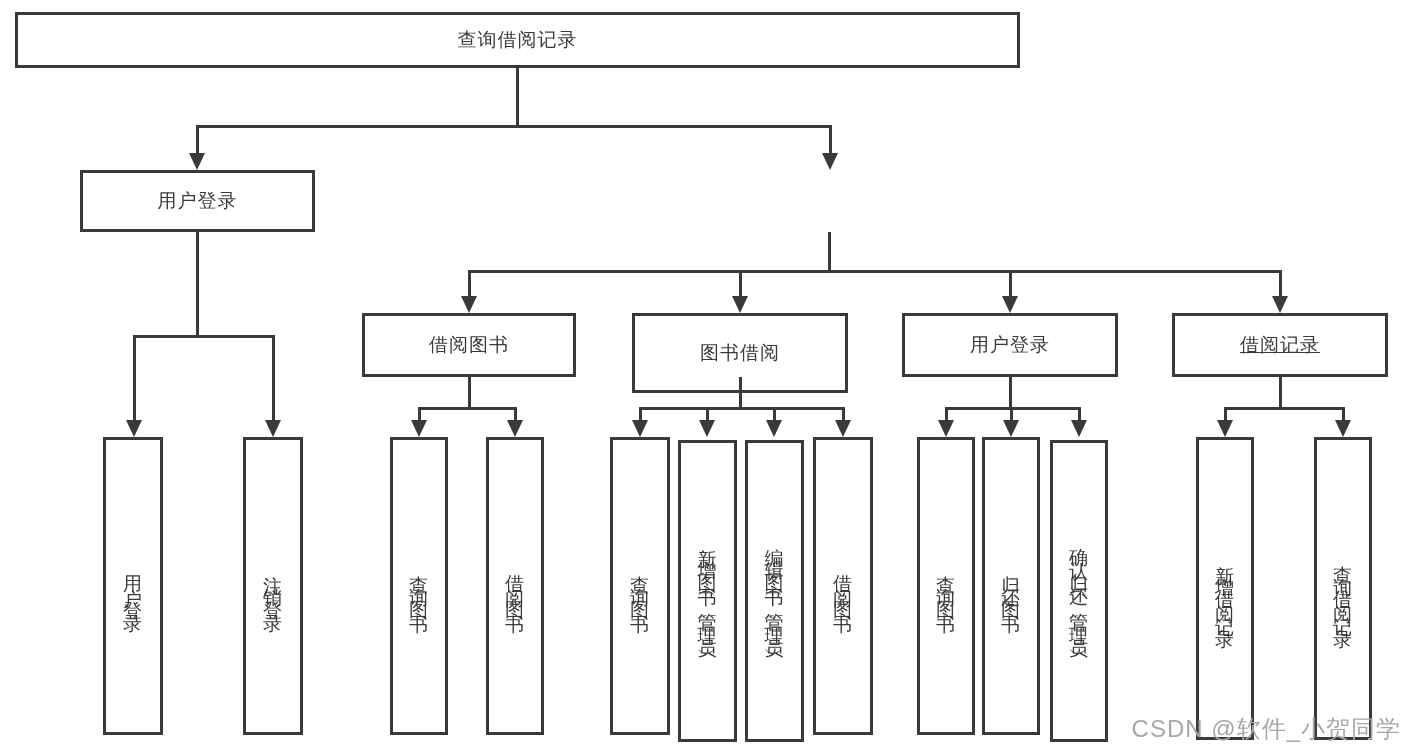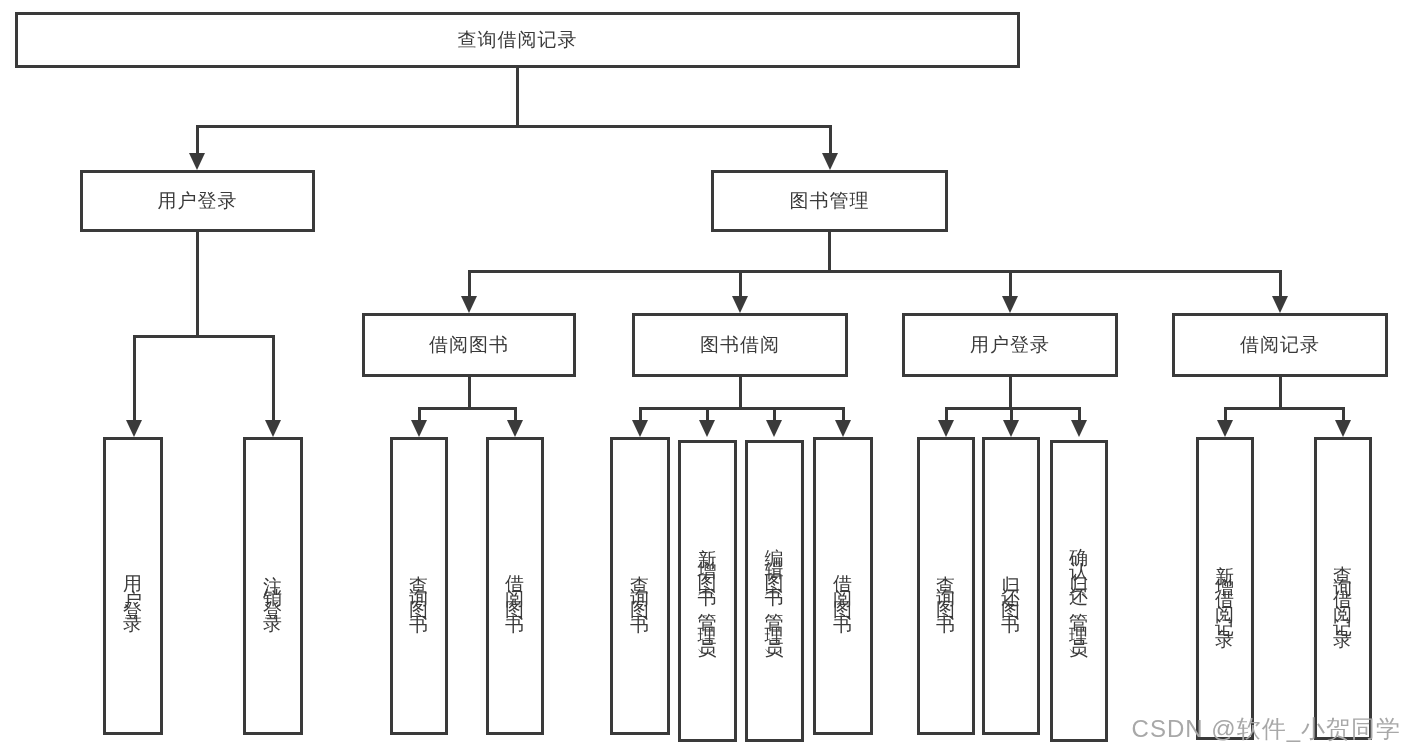--- a/index.html
+++ b/index.html
@@ -40,23 +40,20 @@
   <div class="vline" style="left:516px;top:68px;height:58px;"></div>
   <div class="hline" style="left:196px;top:125px;width:636px;"></div>
   <div class="vline" style="left:196px;top:125px;height:28px;"></div>
   <div class="arrow" style="left:189px;top:153px;"></div>
   <div class="vline" style="left:829px;top:125px;height:28px;"></div>
   <div class="arrow" style="left:822px;top:153px;"></div>
 
   <div class="box hbox" style="left:80px;top:170px;width:235px;height:62px;">
     <span>用户登录</span>
   </div>
-  <div class="box hbox" style="left:711px;top:170px;width:237px;height:62px;">
-    <span>图书管理</span>
-  </div>
 
   <div class="vline" style="left:196px;top:232px;height:105px;"></div>
   <div class="hline" style="left:133px;top:335px;width:142px;"></div>
   <div class="vline" style="left:133px;top:335px;height:85px;"></div>
   <div class="arrow" style="left:126px;top:420px;"></div>
   <div class="vline" style="left:272px;top:335px;height:85px;"></div>
   <div class="arrow" style="left:265px;top:420px;"></div>
 
   <div class="vline" style="left:828px;top:232px;height:40px;"></div>
   <div class="hline" style="left:468px;top:270px;width:814px;"></div>
@@ -65,27 +62,27 @@
   <div class="vline" style="left:739px;top:270px;height:27px;"></div>
   <div class="arrow" style="left:732px;top:296px;"></div>
   <div class="vline" style="left:1009px;top:270px;height:27px;"></div>
   <div class="arrow" style="left:1002px;top:296px;"></div>
   <div class="vline" style="left:1279px;top:270px;height:27px;"></div>
   <div class="arrow" style="left:1272px;top:296px;"></div>
 
   <div class="box hbox" style="left:362px;top:313px;width:214px;height:64px;">
     <span>借阅图书</span>
   </div>
-  <div class="box hbox" style="left:632px;top:313px;width:216px;height:64px;">
+  <div class="box hbox" style="left:632px;top:313px;width:216px;height:80px;">
     <span>图书借阅</span>
   </div>
   <div class="box hbox" style="left:902px;top:313px;width:216px;height:64px;">
     <span>用户登录</span>
   </div>
-  <div class="box hbox" style="left:1172px;top:313px;width:216px;height:64px;">
+  <div class="box hbox" style="left:1172px;top:313px;width:216px;height:64px;text-decoration:underline;">
     <span>借阅记录</span>
   </div>
 
   <div class="vline" style="left:468px;top:377px;height:32px;"></div>
   <div class="hline" style="left:418px;top:407px;width:99px;"></div>
   <div class="vline" style="left:418px;top:407px;height:14px;"></div>
   <div class="arrow" style="left:411px;top:420px;"></div>
   <div class="vline" style="left:514px;top:407px;height:14px;"></div>
   <div class="arrow" style="left:507px;top:420px;"></div>
 

